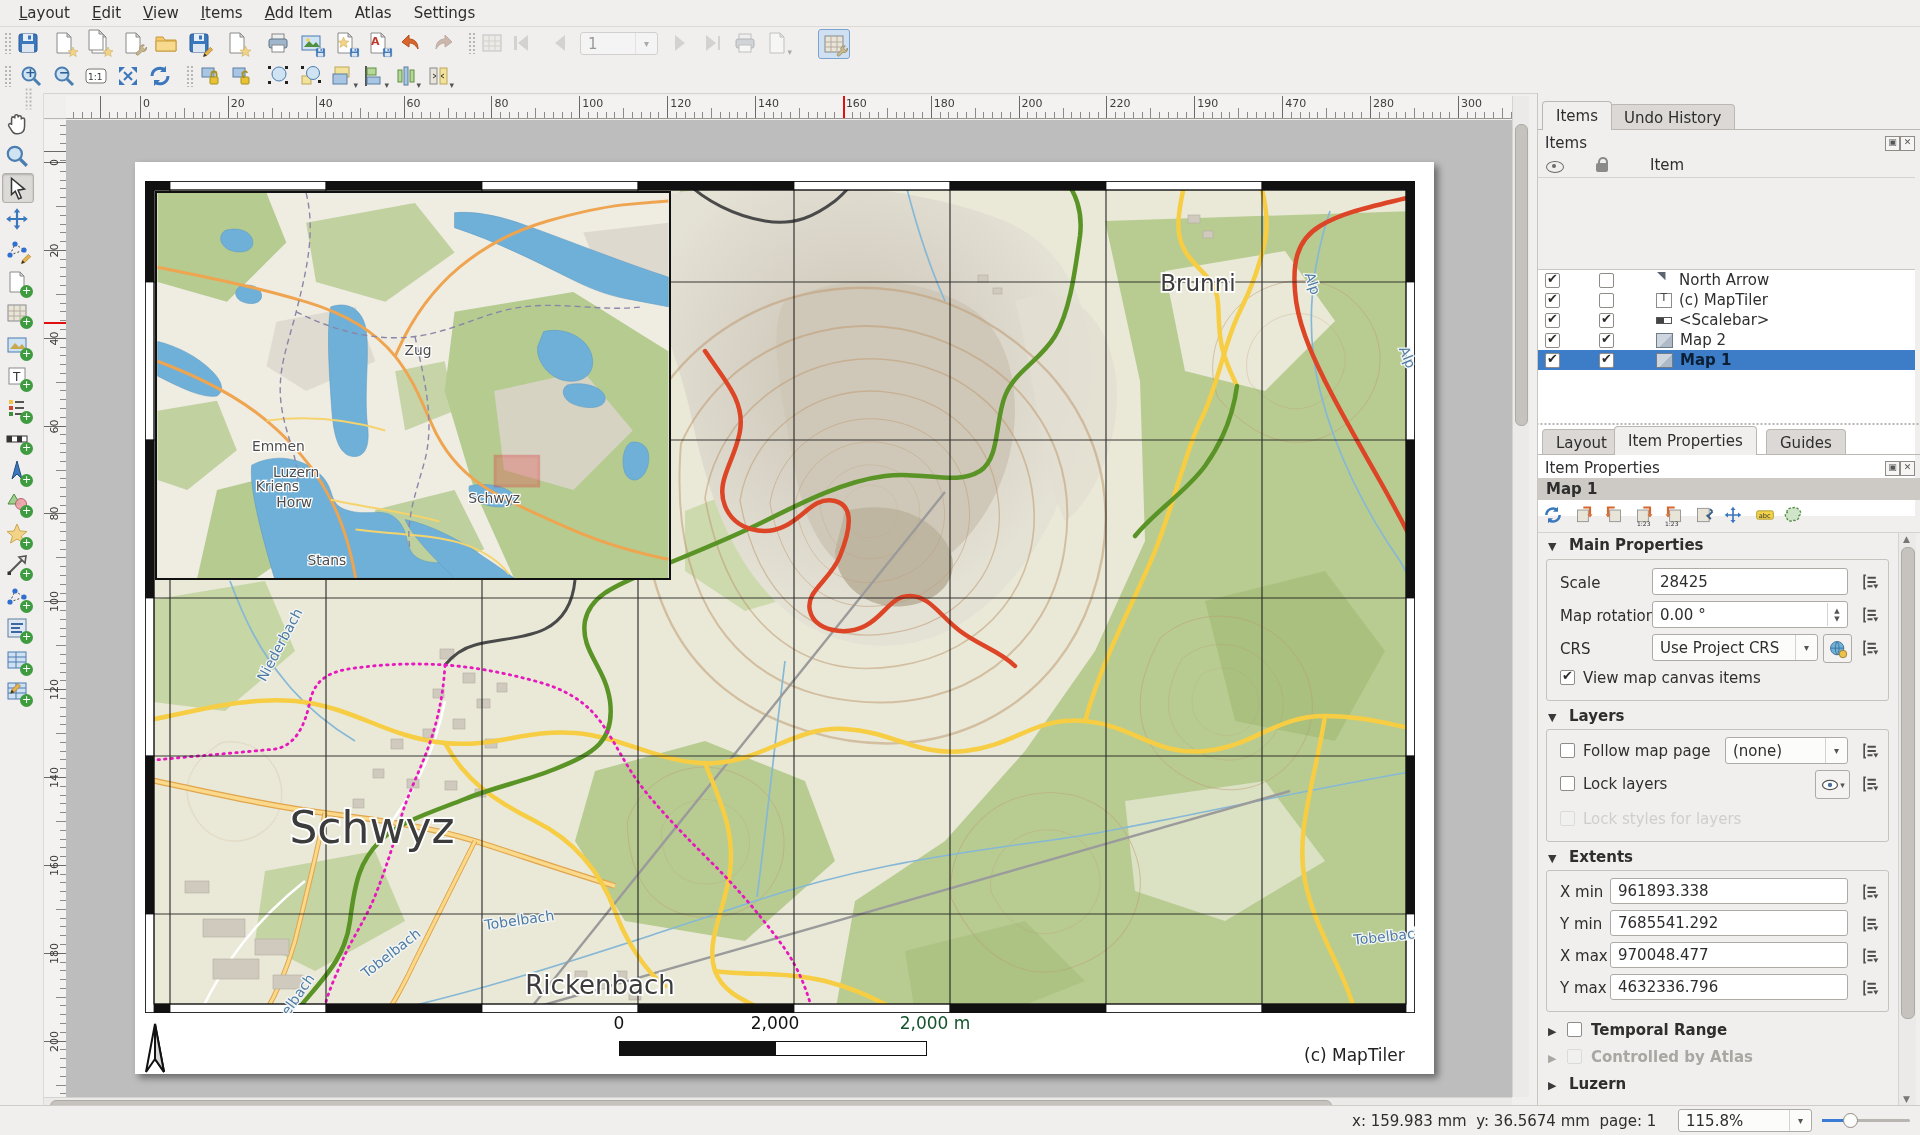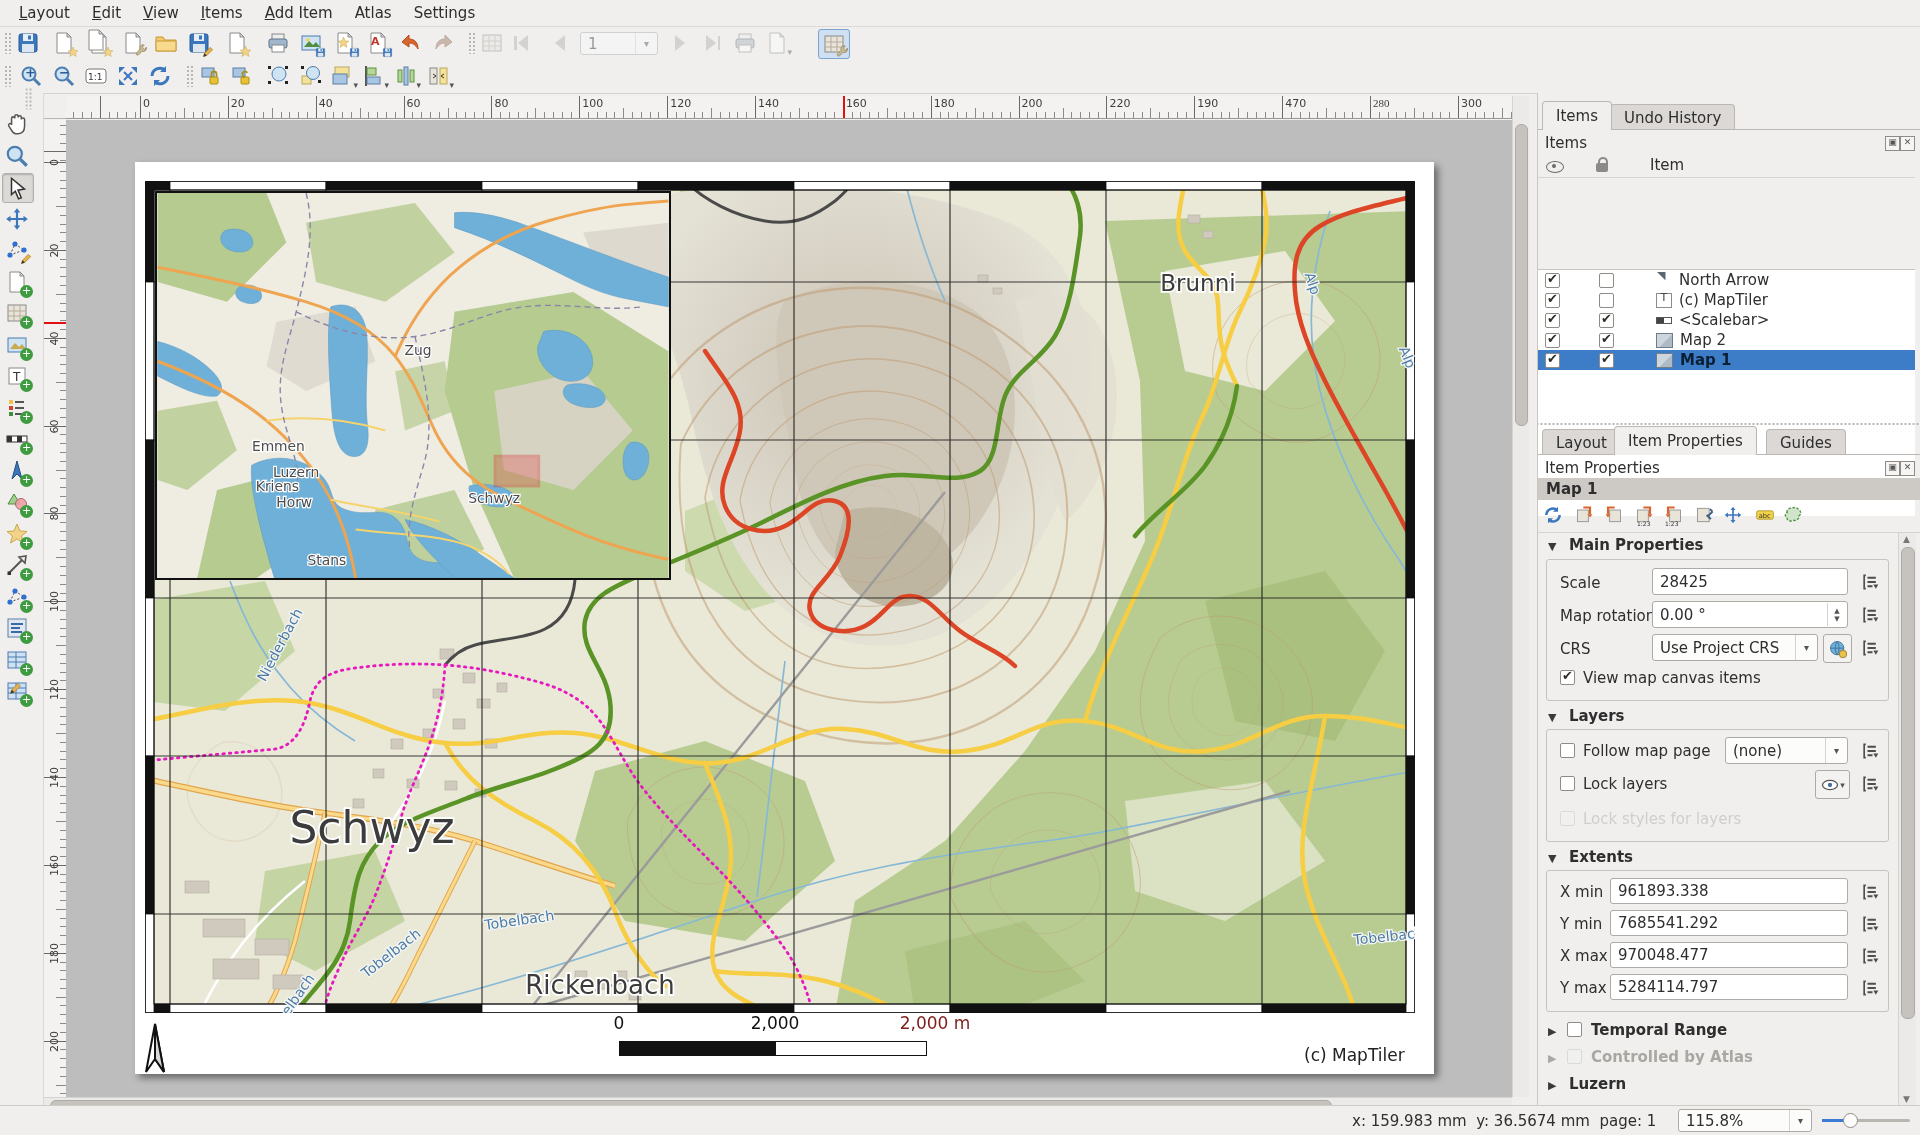--- a/index.html
+++ b/index.html
@@ -678,21 +678,21 @@
       <span class="rlabel" style="left: 428.44px; top: 1px;">80</span>
       <span class="rlabel" style="left: 516.3px; top: 1px;">100</span>
       <span class="rlabel" style="left: 604.16px; top: 1px;">120</span>
       <span class="rlabel" style="left: 692.02px; top: 1px;">140</span>
       <span class="rlabel" style="left: 779.88px; top: 1px;">160</span>
       <span class="rlabel" style="left: 867.74px; top: 1px;">180</span>
       <span class="rlabel" style="left: 955.6px; top: 1px;">200</span>
       <span class="rlabel" style="left: 1043.46px; top: 1px;">220</span>
       <span class="rlabel" style="left: 1131.32px; top: 1px;">190</span>
       <span class="rlabel" style="left: 1219.18px; top: 1px;">470</span>
-      <span class="rlabel" style="left: 1307.04px; top: 1px; font-family: Liberation Serif, serif;">280</span>
+      <span class="rlabel" style="left: 1307.04px; top: 1px;">280</span>
       <span class="rlabel" style="left: 1394.9px; top: 1px;">300</span>
     </div>
 <div id="vruler" class="abs">
   <div class="vstrip" style="right:0;width:6px;background:repeating-linear-gradient(180deg,#8a8a8a 0 1px,transparent 1px 8.786px);background-position:0 42px;"></div>
   <div class="vstrip" style="right:0;width:10px;background:repeating-linear-gradient(180deg,#8a8a8a 0 1px,transparent 1px 43.93px);background-position:0 42px;"></div>
   <div class="vstrip" style="right:0;width:22px;background:repeating-linear-gradient(180deg,#6a6a6a 0 1px,transparent 1px 87.86px);background-position:0 42px;"></div>
   <div class="redmark" style="left:0;top:202px;width:22px;height:1.5px"></div>
 <span class="vlabel" style="left: -10px; top: 36px;">0</span>
       <span class="vlabel" style="left: -10px; top: 123.86px;">20</span>
       <span class="vlabel" style="left: -10px; top: 211.72px;">40</span>
@@ -951,21 +951,21 @@
   </div>
 
   <svg id="northarrow" width="34" height="60" viewBox="0 0 34 60">
     <path d="M8 54 L17 6 L26 54 L17 41 Z" fill="#fff" stroke="#111" stroke-width="2"></path>
     <path d="M17 6 L26 54 L17 41 Z" fill="#d8d8d8" stroke="#111" stroke-width="2"></path>
   </svg>
 
   <div>
     <span class="abs" style="left:553px;top:893px;font-size:17px;color:#111;transform:translateX(-50%)">0</span>
     <span class="abs" style="left:709px;top:893px;font-size:17px;color:#111;transform:translateX(-50%)">2,000</span>
-    <span class="abs" style="left:869px;top:893px;font-size:17px;color:#7f1d1d;transform:translateX(-50%)">2,000 m</span>
+    <span class="abs" style="left:869px;top:893px;font-size:17px;color:#14532d;transform:translateX(-50%)">2,000 m</span>
     <div class="sb-seg" style="left:553px;top:921px;width:156px;background:#111"></div>
     <div class="sb-seg" style="left:709px;top:921px;width:152px;background:#fff"></div>
   </div>
 
   <span class="abs" style="left:1238px;top:925px;font-size:17px;color:#222">(c) MapTiler</span>
 </div>
 
 <div class="abs scroll" style="left:1512px;top:96px;width:16px;height:1001px;border-left:1px solid #d5d3d0">
   <div class="thumb" style="left:2px;top:28px;width:11px;height:300px"></div>
 </div>
@@ -1201,21 +1201,21 @@
       <div class="input" style="left:63px;top:71px;width:238px;height:26px">
             <span>970048.477</span>
           </div>
       <div class="ddbtn" style="left:310px;top:73px">
             <svg class="s20">
               <use href="#i-dd"></use>
             </svg>
           </div>
       <span class="flabel" style="left:13px;top:108px">Y max</span>
       <div class="input" style="left:63px;top:103px;width:238px;height:26px">
-            <span>5284114.797</span>
+            <span>4632336.796</span>
           </div>
       <div class="ddbtn" style="left:310px;top:105px">
             <svg class="s20">
               <use href="#i-dd"></use>
             </svg>
           </div>
     </div>
 
     <span class="arrowtxt abs" style="left:10px;top:492px">▶</span>
     <span class="cb" style="position:absolute;left:29px;top:489px"></span>

